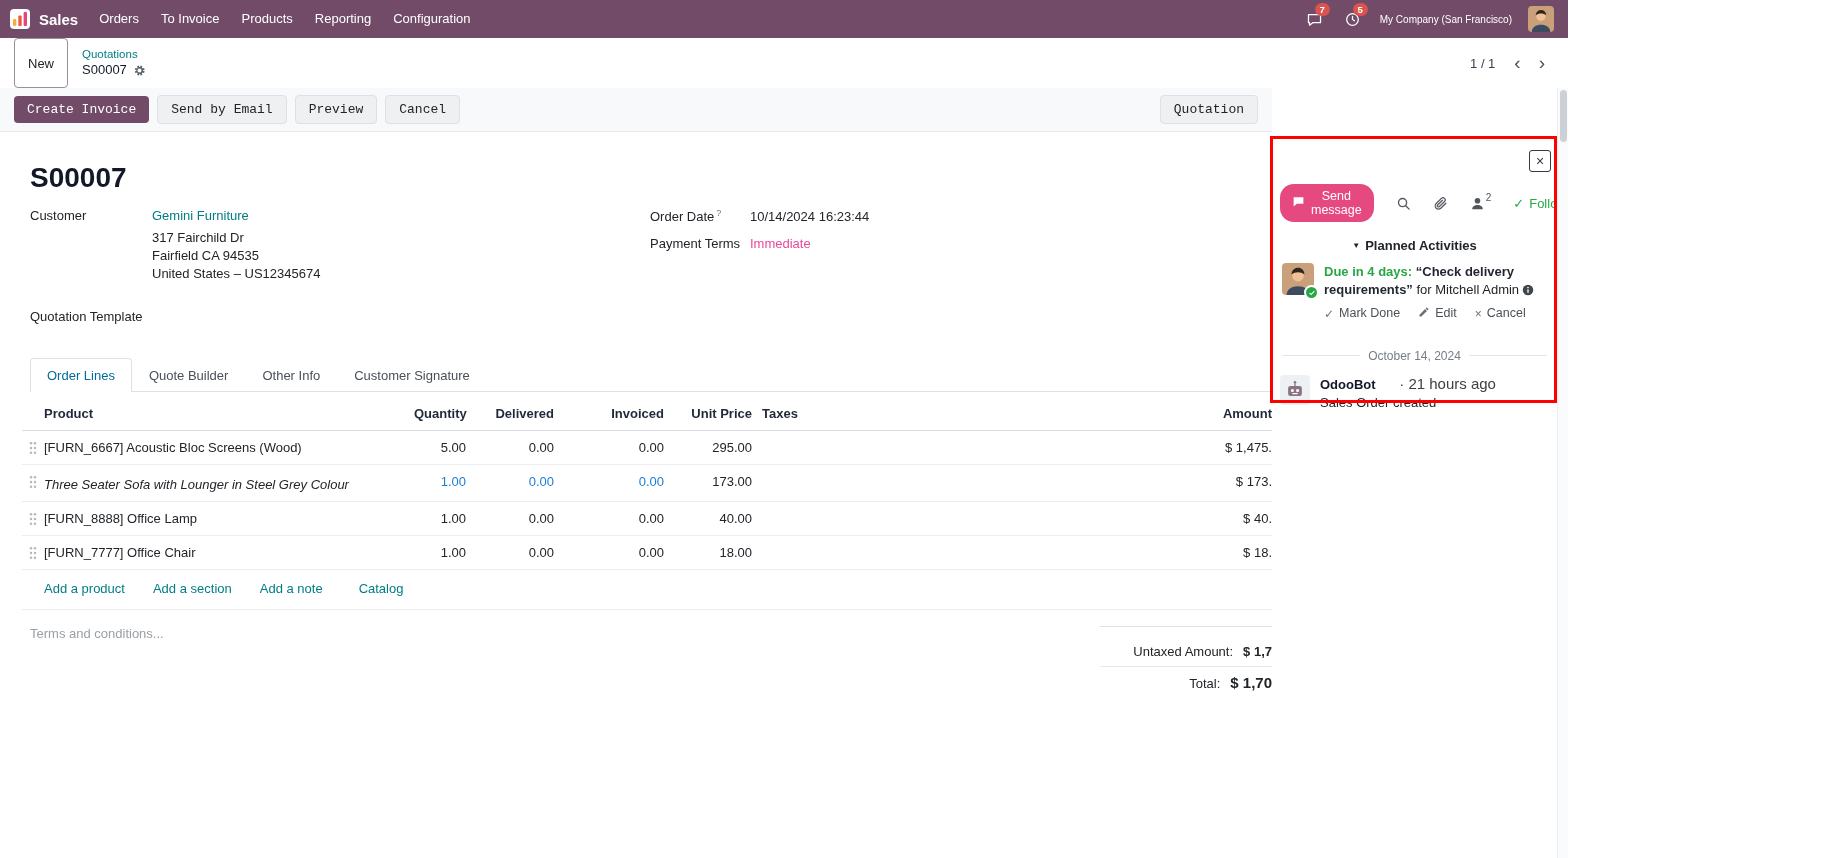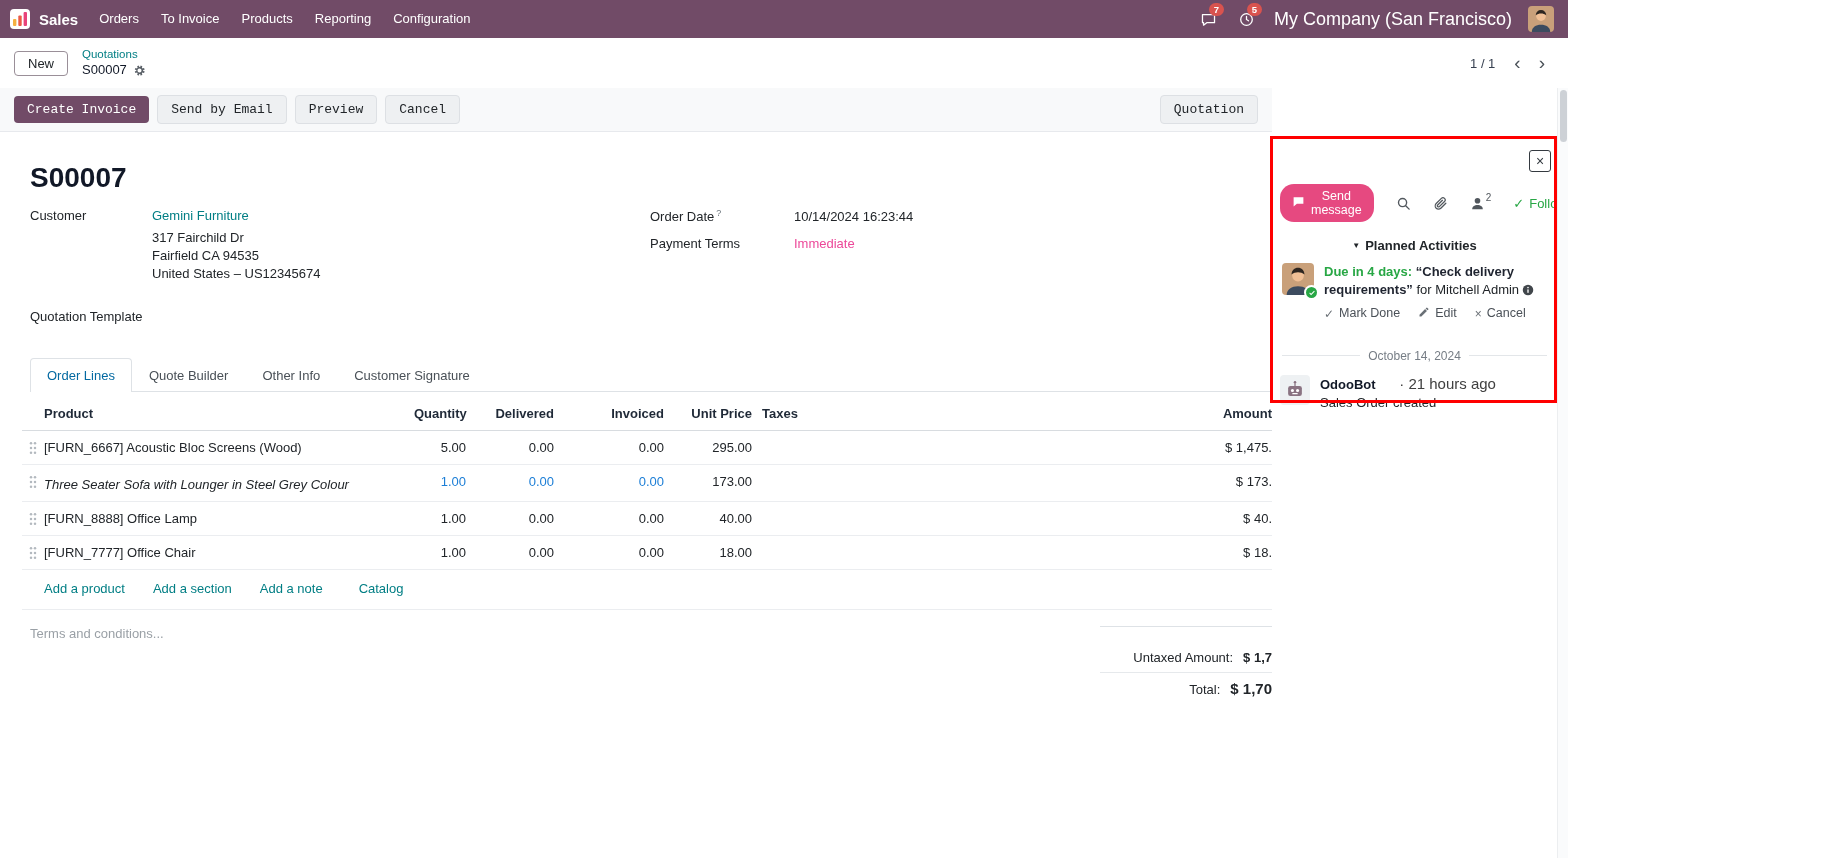--- a/index.html
+++ b/index.html
@@ -8,25 +8,25 @@
 
   
   .topbar { height:38px; background:#714B67; color:#fff; display:flex; align-items:center; padding:0 14px 0 10px; }
   .app-icon { width:20px; height:20px; display:inline-flex; margin-right:9px; cursor:pointer; }
   .app-name { font-size:15px; font-weight:700; margin-right:10px; cursor:pointer; }
   .topmenu { display:flex; align-items:center; height:100%; }
   .menu-item { font-size:13px; padding:0 11px; line-height:38px; cursor:pointer; }
   .topbar-right { margin-left:auto; display:flex; align-items:center; gap:16px; }
   .icon-btn { position:relative; width:22px; height:22px; display:inline-flex; align-items:center; justify-content:center; cursor:pointer; }
   .nav-badge { position:absolute; top:-5px; left:11px; background:#d9534f; color:#fff; font-size:9.5px; line-height:13px; min-width:15px; text-align:center; border-radius:8px; padding:0 3px; font-weight:700; }
-  .company { font-size:18px; cursor:pointer; }
+  .company { font-size:10px; cursor:pointer; }
   .avatar-sm { width:26px; height:26px; border-radius:4px; overflow:hidden; display:inline-flex; cursor:pointer; }
 
   
-  .control-panel { height:50px; display:flex; align-items:center; padding:0 14px; background:#fff; }
+  .control-panel { height:50px; display:flex; padding:0 14px; background:#fff; }
   .btn-new { font-family:inherit; font-size:13px; padding:4px 13px; background:#fff; color:#212529; border:1px solid #9a8f98; border-radius:4px; cursor:pointer; }
   .breadcrumbs { margin-left:14px; display:flex; flex-direction:column; justify-content:center; line-height:1.3; }
   .bc-parent { font-size:11.5px; color:#017e84; text-decoration:none; cursor:pointer; }
   .bc-current-row { display:flex; align-items:center; gap:6px; }
   .bc-current { font-size:13px; font-weight:500; color:#111827; }
   .gear-btn { display:inline-flex; cursor:pointer; }
   .pager { margin-left:auto; display:flex; align-items:center; }
   .pager-value { font-size:13px; color:#374151; margin-right:10px; cursor:pointer; }
   .pager-btn { border:none; background:transparent; font-family:inherit; font-size:19px; color:#495057; cursor:pointer; padding:0 9px; line-height:24px; }
 
@@ -48,21 +48,21 @@
   .col-right { flex:1; }
   .field-row { display:flex; align-items:baseline; margin-bottom:6px; }
   .field-label { font-weight:500; color:#212529; flex:none; }
   .col-left .field-label { width:122px; }
   .col-right .field-label { width:100px; }
   a.link { color:#017e84; text-decoration:none; cursor:pointer; }
   .address { margin-left:122px; line-height:18px; margin-top:2px; }
   .template-row { margin-top:26px; }
   .muted { color:#ec4899; }
   sup.help { color:#6c757d; font-size:9px; margin-left:2px; cursor:help; }
-  .col-right .field-row { margin-bottom:12px;gap:44px; }
+  .col-right .field-row { margin-bottom:12px; }
 
   
   .tabs { display:flex; border-bottom:1px solid #dee2e6; margin-top:28px; }
   .tab { font-size:13px; padding:9px 16px; color:#495057; cursor:pointer; border:1px solid transparent; border-bottom:none; margin-bottom:-1px; border-radius:4px 4px 0 0; }
   .tab.active { color:#0369a1; background:#fff; border-color:#dee2e6; box-shadow:0 1px 0 #fff; }
 
   
   .olist { margin-left:-8px; width:calc(100% + 8px); font-size:13px; margin-top:6px; }
   .orow { display:grid; grid-template-columns:22px 370px 52px 88px 110px 88px 140px 1fr; align-items:flex-start; border-bottom:1px solid #ebedf0; padding:8px 0 7px; line-height:18px; }
   .orow.header { font-weight:700; color:#1f2937; border-bottom:1px solid #d8dce0; padding:7px 0; }
@@ -74,21 +74,21 @@
   .handle { display:flex; justify-content:center; padding-top:2px; cursor:grab; }
   .hl { color:#1c7ed6; }
 
   .links-row { display:flex; align-items:center; padding:11px 0 13px 22px; border-bottom:1px solid #ebedf0; font-size:13px; margin-left:-8px; width:calc(100% + 8px); }
   .links-row a { margin-right:28px; }
   .catalog-link { margin-left:8px; }
 
   
   .bottom-row { display:flex; margin-top:16px; }
   .terms { color:#9aa0a6; font-size:13px; cursor:text; }
-  .totals { margin-left:auto; width:172px; border-top:1px solid #dee2e6; padding-top:23px; }
+  .totals { margin-left:auto; width:172px; border-top:1px solid #dee2e6; padding-top:17px; }
   .total-line { display:flex; justify-content:flex-end; align-items:baseline; gap:10px; font-size:13px; margin-bottom:7px; white-space:nowrap; overflow:hidden; }
   .t-value { font-weight:700; }
   .grand { border-top:1px solid #e6e9ec; padding-top:7px; }
   .grand .t-label { font-weight:500; }
   .grand .t-value { font-size:15px; }
 
   
   .chatter-close { align-self:flex-end; margin:18px 6px 0 0; width:22px; height:22px; border:1px solid #343a40; background:#fff; border-radius:3px; display:flex; align-items:center; justify-content:center; font-family:inherit; font-size:14px; color:#343a40; cursor:pointer; padding:0; line-height:1; }
   .chatter-toolbar { display:flex; align-items:center; gap:22px; padding:0 8px; margin-top:12px; }
   .send-btn { display:inline-flex; align-items:center; gap:6px; background:#e64980; color:#fff; border:none; border-radius:14px; padding:5px 12px; font-family:inherit; font-size:12.5px; font-weight:500; cursor:pointer; }

